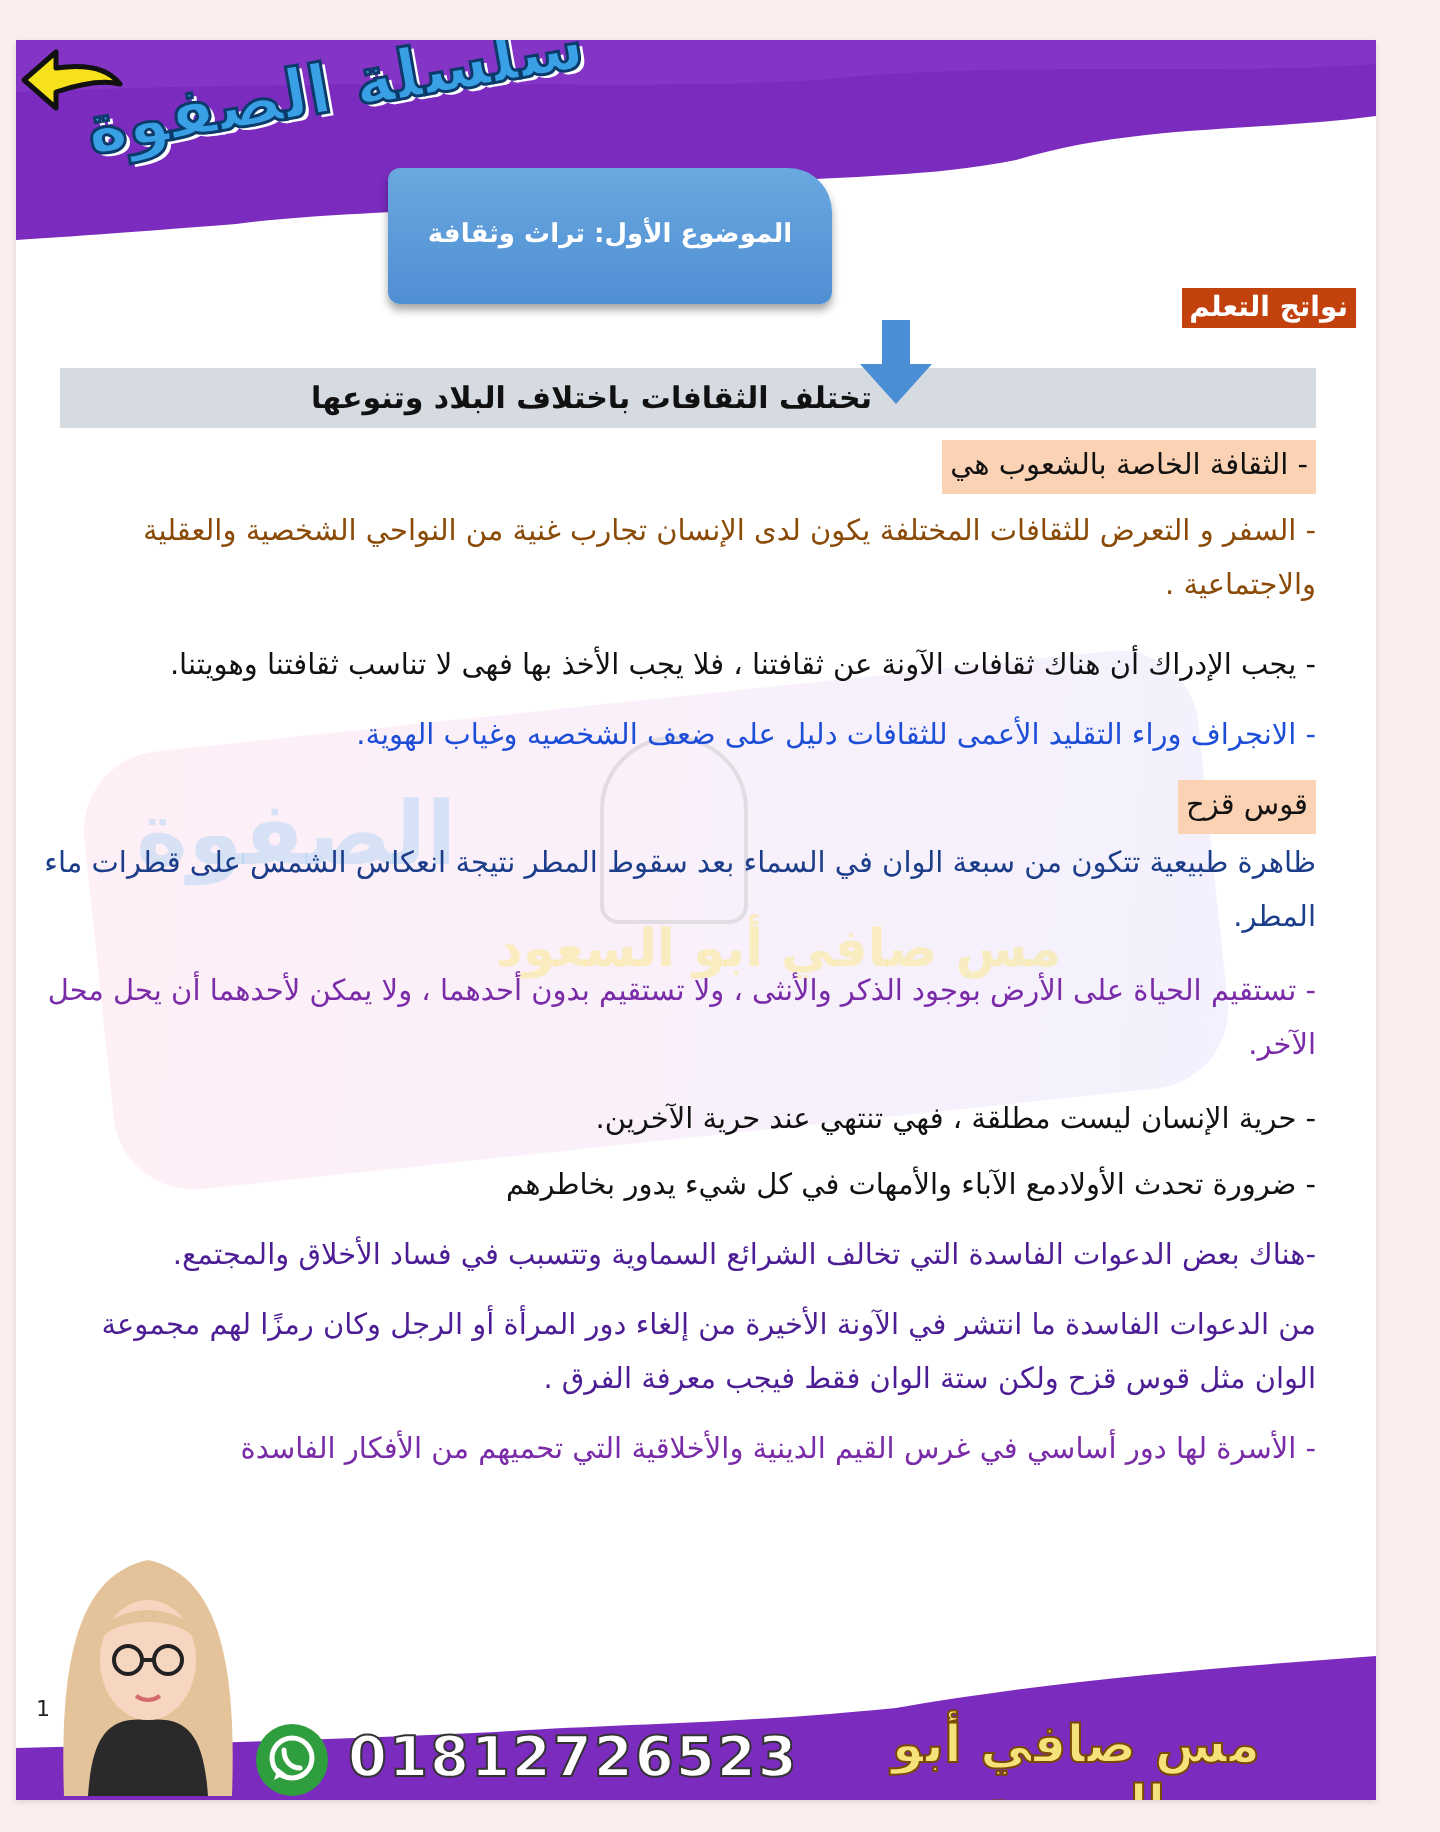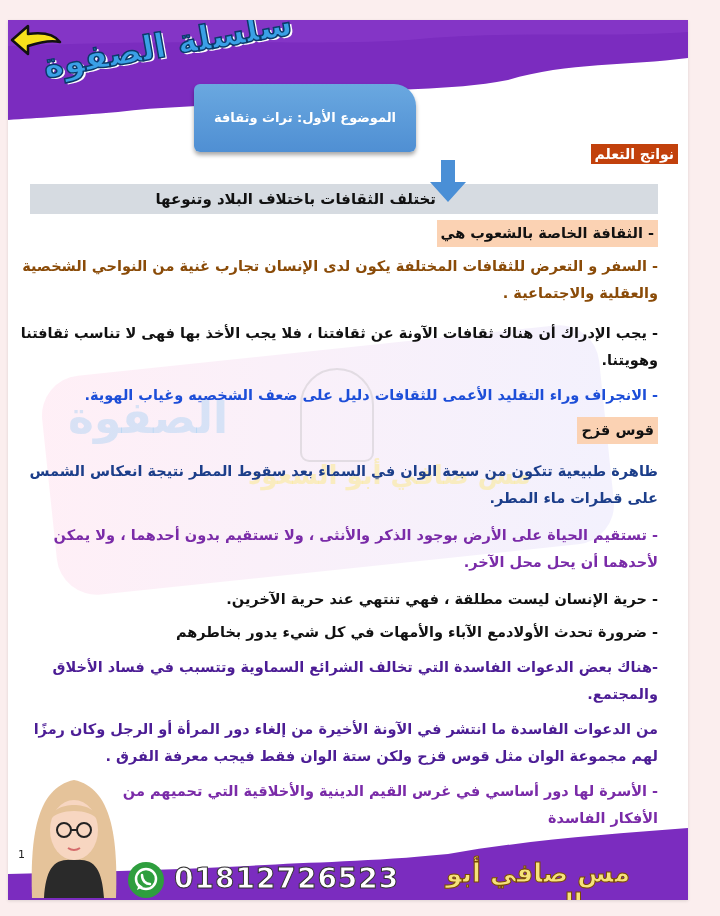--- a/index.html
+++ b/index.html
@@ -35,21 +35,21 @@
     font-weight:bold; font-size:14px; padding:2px 4px; direction:rtl;
   }
   .blue-arrow { position:absolute; left:420px; top:140px; }
   .objective-bar {
     position:absolute; left:22px; top:164px; width:628px; height:30px; background:#d6dbe1;
     direction:rtl; font-weight:bold; font-size:15px; color:#111; line-height:30px;
   }
   .objective-bar span { position:absolute; right:222px; }
 
   .content { position:absolute; left:10px; top:200px; width:640px; direction:rtl; text-align:right; }
-  .para { font-weight:bold; font-size:14.5px; line-height:27px; margin:0; position:relative; }
+  .para { font-weight:normal; font-size:14.5px; line-height:27px; margin:0; position:relative; }
   .hl-peach { background:#fbd2b3; padding:0 4px; color:#111; display:inline-block; }
   .c-blue { color:#1f5fb4; }
   .c-brown { color:#8a4b08; }
   .c-black { color:#111; }
   .c-green { color:#1d4ed8; }
   .c-navy { color:#1c3e8a; }
   .c-purple { color:#7a2ba8; }
   .c-darkbrown { color:#4c1d95; }
 
   .wm {
@@ -105,21 +105,21 @@
     <path d="M13,0 L27,0 L27,22 L38,22 L20,42 L2,22 L13,22 Z" fill="#4a8fd6"></path>
   </svg>
 
   <div class="content">
     <p class="para" style="margin-bottom:6px;">
       <span class="hl-peach">- الثقافة الخاصة بالشعوب هي</span>
     </p>
     <p class="para c-brown" style="margin-bottom:13px;">- السفر و التعرض للثقافات المختلفة يكون لدى الإنسان تجارب غنية من النواحي الشخصية والعقلية والاجتماعية .</p>
     <p class="para c-black" style="margin-bottom:8px;">- يجب الإدراك أن هناك ثقافات الآونة عن ثقافتنا ، فلا يجب الأخذ بها فهى لا تناسب ثقافتنا وهويتنا.</p>
     <p class="para c-green" style="margin-bottom:8px;">- الانجراف وراء التقليد الأعمى للثقافات دليل على ضعف الشخصيه وغياب الهوية.</p>
-    <p class="para" style="margin-bottom:14px;">
+    <p class="para" style="margin-bottom:2px;">
       <span class="hl-peach">قوس قزح</span>
     </p>
     <p class="para c-navy" style="margin-bottom:10px;">ظاهرة طبيعية تتكون من سبعة الوان في السماء بعد سقوط المطر نتيجة انعكاس الشمس على قطرات ماء المطر.</p>
     <p class="para c-purple" style="margin-bottom:10px;">- تستقيم الحياة على الأرض بوجود الذكر والأنثى ، ولا تستقيم بدون أحدهما ، ولا يمكن لأحدهما أن يحل محل الآخر.</p>
     <p class="para c-black" style="margin-bottom:6px; padding-right:0;">- حرية الإنسان ليست مطلقة ، فهي تنتهي عند حرية الآخرين.</p>
     <p class="para c-black" style="margin-bottom:8px;">- ضرورة تحدث الأولادمع الآباء والأمهات في كل شيء يدور بخاطرهم</p>
     <p class="para c-darkbrown" style="margin-bottom:8px;">-هناك بعض الدعوات الفاسدة التي تخالف الشرائع السماوية وتتسبب  في فساد الأخلاق والمجتمع.</p>
     <p class="para c-darkbrown" style="margin-bottom:8px;">من الدعوات الفاسدة ما انتشر في الآونة الأخيرة من إلغاء دور المرأة أو الرجل وكان رمزًا لهم مجموعة الوان مثل قوس قزح ولكن ستة الوان فقط  فيجب معرفة الفرق .</p>
     <p class="para c-purple" style="padding-left:60px;">- الأسرة لها دور أساسي في غرس القيم الدينية والأخلاقية التي تحميهم من الأفكار الفاسدة</p>
   </div>

